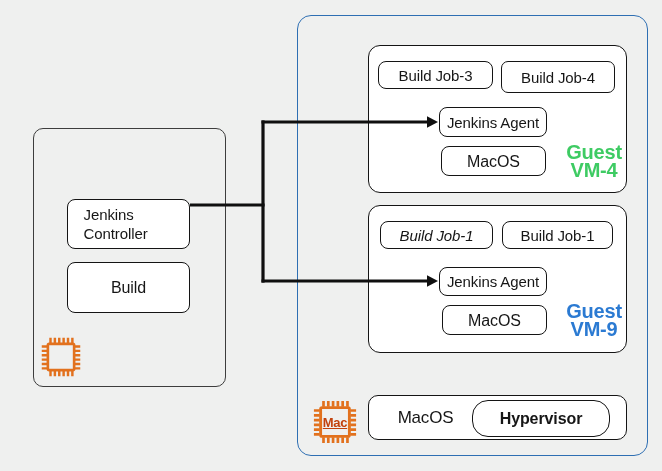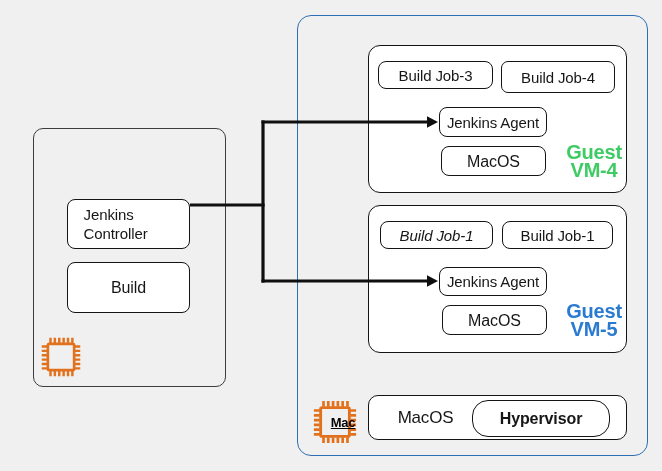--- a/index.html
+++ b/index.html
@@ -48,23 +48,23 @@
     display:flex;align-items:center;justify-content:center;
     font-size:17px;letter-spacing:-0.2px;
   }
   .hypervisor{
     left:472px;top:400px;width:138px;height:37px;border-radius:16px;
     font-weight:700;font-size:16px;
   }
   .chip{position:absolute;}
   .chip svg{display:block;}
   .chip-label{
-    position:absolute;left:8px;top:0;width:100%;height:100%;
+    position:absolute;left:0;top:0;width:100%;height:100%;
     display:flex;align-items:center;justify-content:center;
-    color:#000000;font-size:13px;font-weight:700;letter-spacing:-0.3px;text-decoration:underline;
+    color:#c2410c;font-size:13px;font-weight:700;letter-spacing:-0.3px;text-decoration:underline;
   }
   .wires{position:absolute;left:0;top:0;z-index:5;pointer-events:none;}
 </style>
 </head>
 <body>
 
 <div class="container-box abs left-host"></div>
 
 <div class="node" style="left:67px;top:181px;width:123px;height:50px;margin-top:18px;">
   <span style="display:inline-block;max-width:90px;">Jenkins Controller</span>
@@ -112,21 +112,21 @@
   <span>Build Job-1</span>
 </div>
 <div class="node" style="left:439px;top:267px;width:108px;height:29px;">
   <span>Jenkins Agent</span>
 </div>
 <div class="node os-label" style="left:442px;top:305px;width:105px;height:30px;">
   <span>MacOS</span>
 </div>
 <div class="tag tag-vm1">
   <div>Guest</div>
-  <div>VM-5</div>
+  <div>VM-9</div>
 </div>
 
 <div class="host-layer"></div>
 <div class="host-os-label">MacOS</div>
 <div class="node hypervisor">
   <span>Hypervisor</span>
 </div>
 
 <div class="chip" style="left:312px;top:399px;width:46px;height:46px;">
   <svg width="46" height="46" viewBox="0 0 48 48" fill="none">

